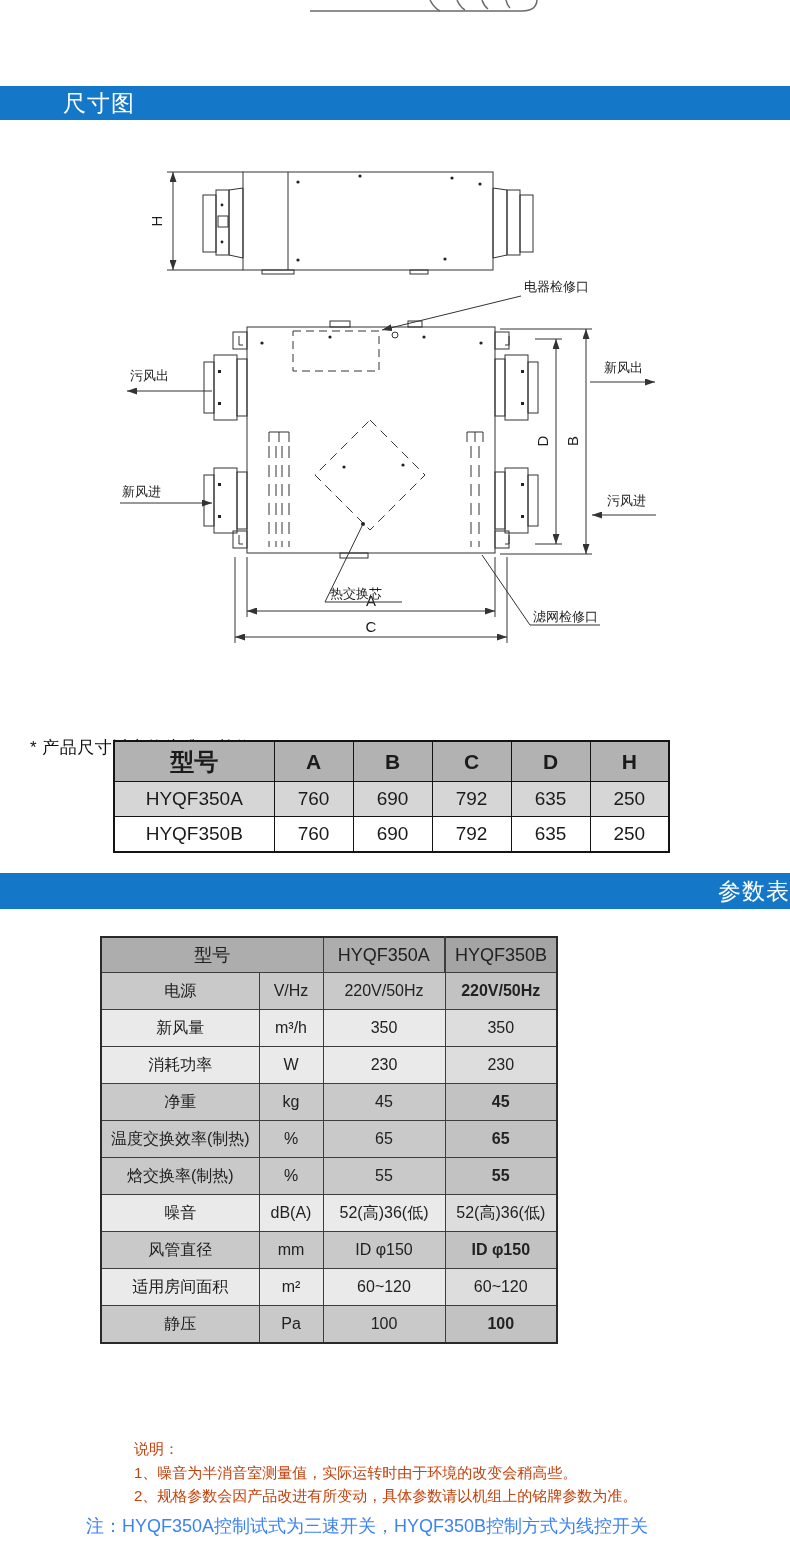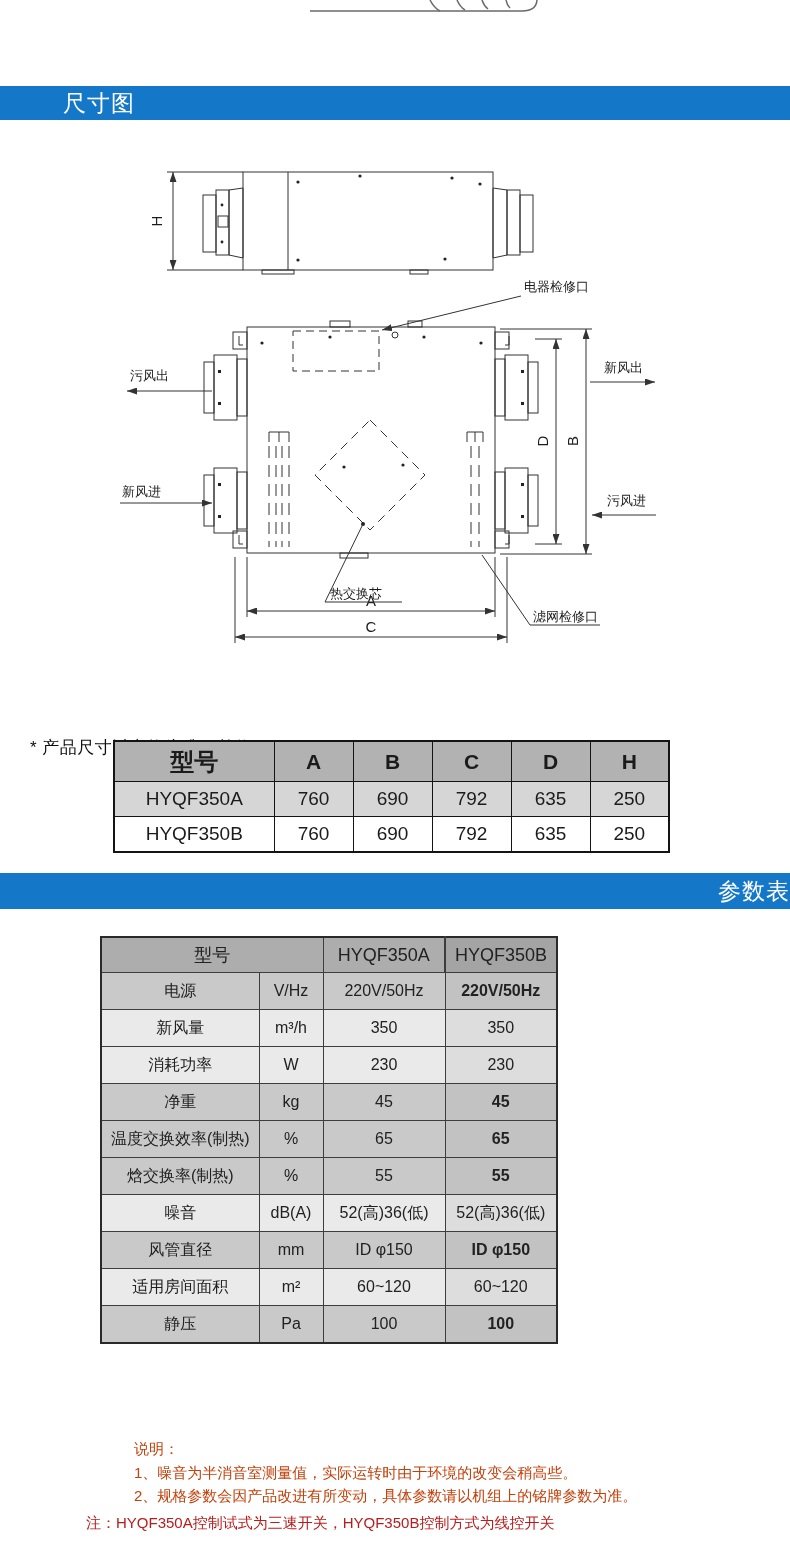--- a/index.html
+++ b/index.html
@@ -41,21 +41,21 @@
   .param-table tr.hdr td { background:#adadad; font-size:18px; height:32px; }
   .param-table tr.hdr td:last-child { background:#a4a4a4; border-left-width:2px; }
   .param-table tr.g td { background:#c9c9c9; }
   .param-table tr.g td:last-child { background:#c2c2c2; font-weight:700; }
   .param-table tr.l td { background:#eaeaea; }
   .param-table tr.l td:last-child { background:#dddddd; }
   .param-table td.sm { font-size:16px; }
 
   .notes { position:absolute; left:86px; top:1437px; font-size:15px; color:#c2410c;
            line-height:23.5px;margin-left:48px; }
-  .warning { position:absolute; left:86px; top:1514px; font-size:15px; color:#b91c1c; }
+  .warning { position:absolute; left:86px; top:1514px; font-size:18px; color:#3b82f6; }
 </style>
 </head>
 <body>
 
 <div class="page">
 
   <svg class="remnant" width="235" height="16">
     <g fill="none" stroke="#6a6a6a" stroke-width="1.5">
       <path d="M 0 11 L 212 11 Q 227 11 227 -1"></path>
       <path d="M 120 0 Q 124 8 130 11"></path>

